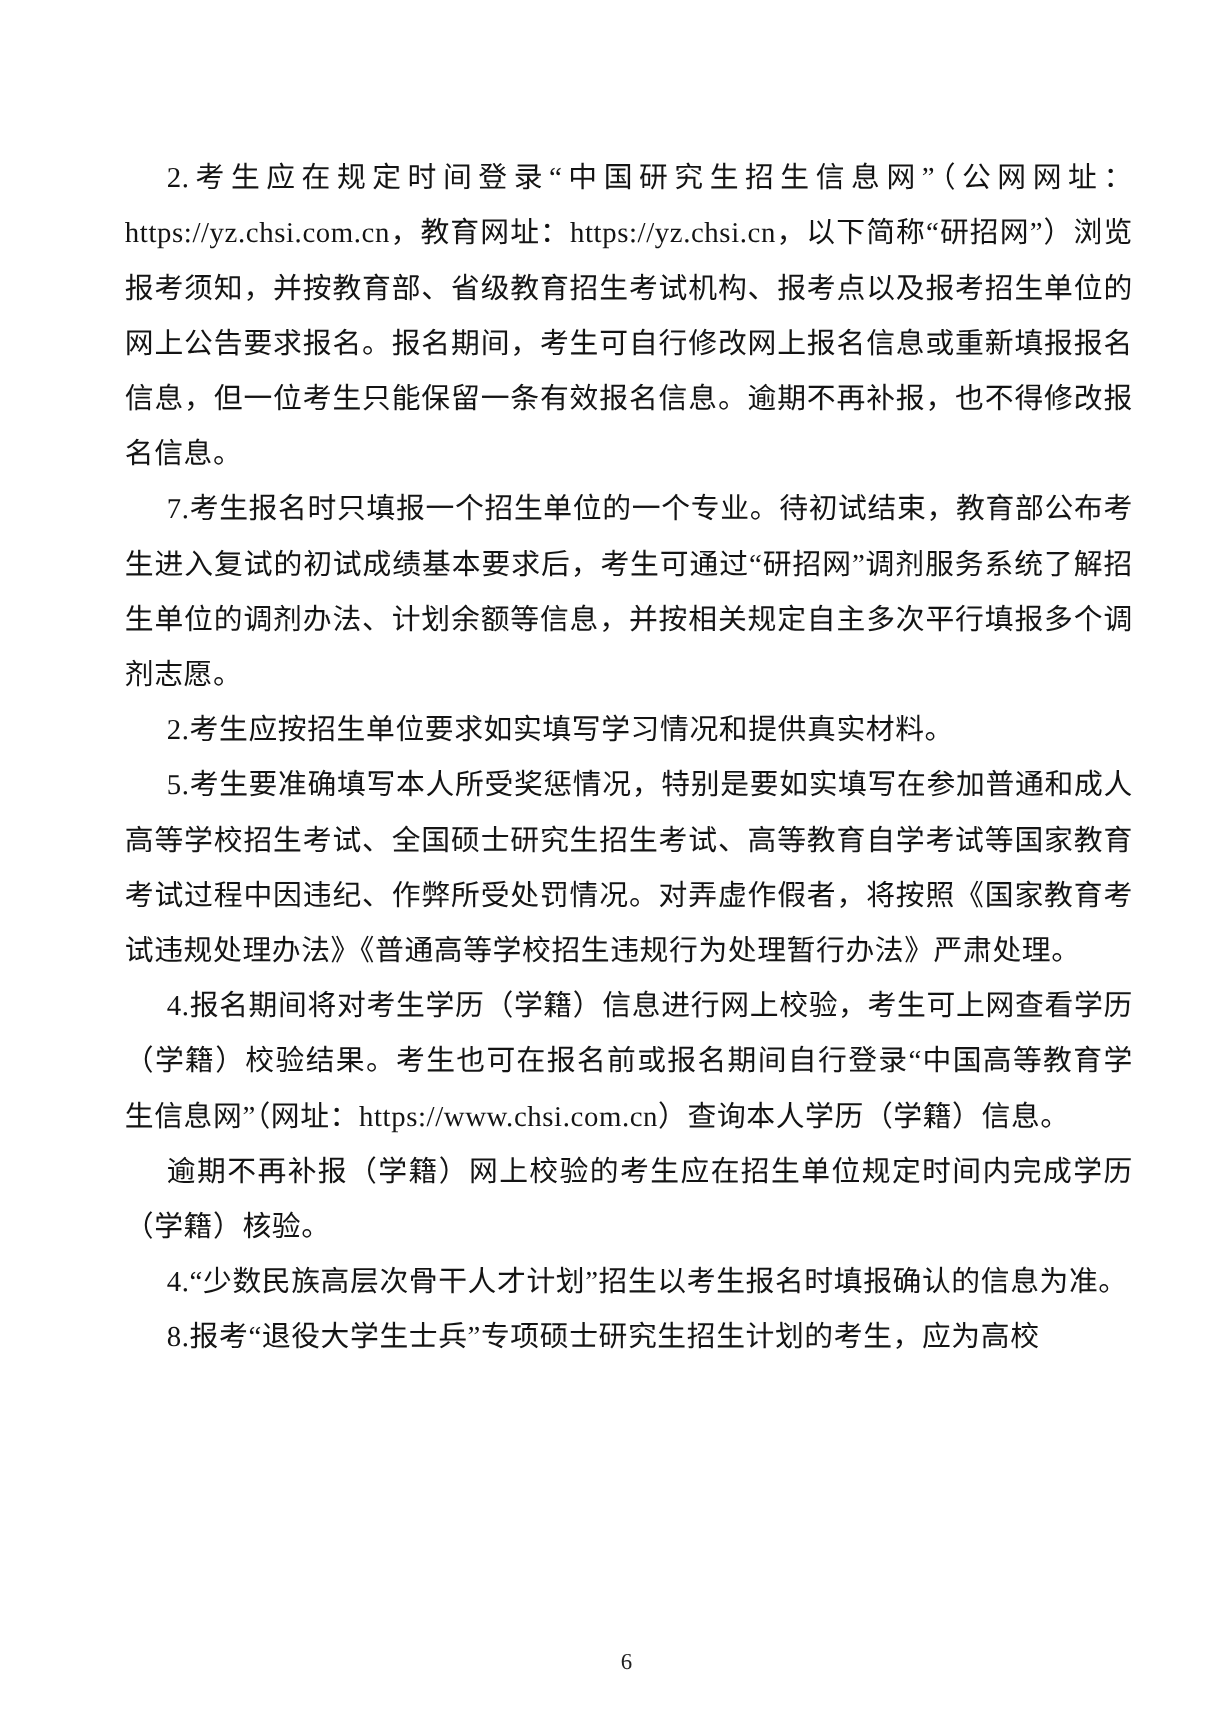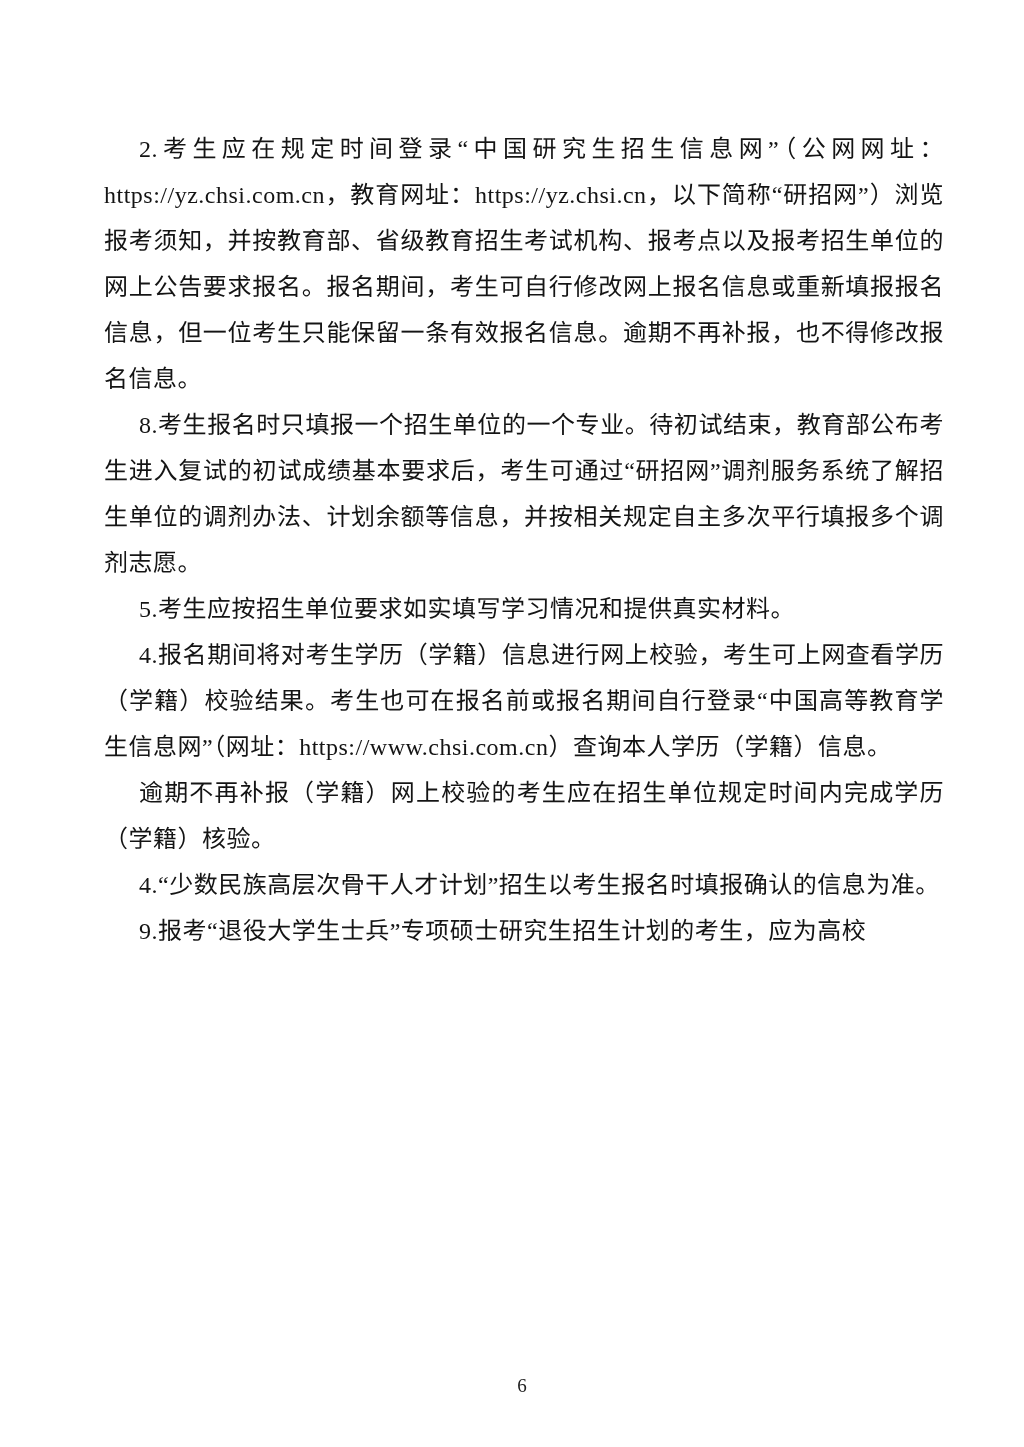--- a/index.html
+++ b/index.html
@@ -44,21 +44,22 @@
     line-height: 28px;
     color: #222222;
   }
 </style>
 </head>
 <body>
 
 <div class="page">
   <div class="text-block">
     <p class="para">2.考生应在规定时间登录“中国研究生招生信息网”（公网网址：https://yz.chsi.com.cn，教育网址：https://yz.chsi.cn，以下简称“研招网”）浏览报考须知，并按教育部、省级教育招生考试机构、报考点以及报考招生单位的网上公告要求报名。报名期间，考生可自行修改网上报名信息或重新填报报名信息，但一位考生只能保留一条有效报名信息。逾期不再补报，也不得修改报名信息。</p>
-    <p class="para">8.考生报名时只填报一个招生单位的一个专业。待初试结束，教育部公布考生进入复试的初试成绩基本要求后，考生可通过“研招网”调剂服务系统了解招生单位的调剂办法、计划余额等信息，并按相关规定自主多次平行填报多个调剂志愿。</p>
-    <p class="para">5.考生应按招生单位要求如实填写学习情况和提供真实材料。</p>
+    <p class="para">7.考生报名时只填报一个招生单位的一个专业。待初试结束，教育部公布考生进入复试的初试成绩基本要求后，考生可通过“研招网”调剂服务系统了解招生单位的调剂办法、计划余额等信息，并按相关规定自主多次平行填报多个调剂志愿。</p>
+    <p class="para">2.考生应按招生单位要求如实填写学习情况和提供真实材料。</p>
+    <p class="para">5.考生要准确填写本人所受奖惩情况，特别是要如实填写在参加普通和成人高等学校招生考试、全国硕士研究生招生考试、高等教育自学考试等国家教育考试过程中因违纪、作弊所受处罚情况。对弄虚作假者，将按照《国家教育考试违规处理办法》《普通高等学校招生违规行为处理暂行办法》严肃处理。</p>
     <p class="para">4.报名期间将对考生学历（学籍）信息进行网上校验，考生可上网查看学历（学籍）校验结果。考生也可在报名前或报名期间自行登录“中国高等教育学生信息网”（网址：https://www.chsi.com.cn）查询本人学历（学籍）信息。</p>
     <p class="para">逾期不再补报（学籍）网上校验的考生应在招生单位规定时间内完成学历（学籍）核验。</p>
     <p class="para">4.“少数民族高层次骨干人才计划”招生以考生报名时填报确认的信息为准。</p>
-    <p class="para">9.报考“退役大学生士兵”专项硕士研究生招生计划的考生，应为高校</p>
+    <p class="para">8.报考“退役大学生士兵”专项硕士研究生招生计划的考生，应为高校</p>
   </div>
   <div class="page-number">6</div>
 </div>
 
 </body></html>

